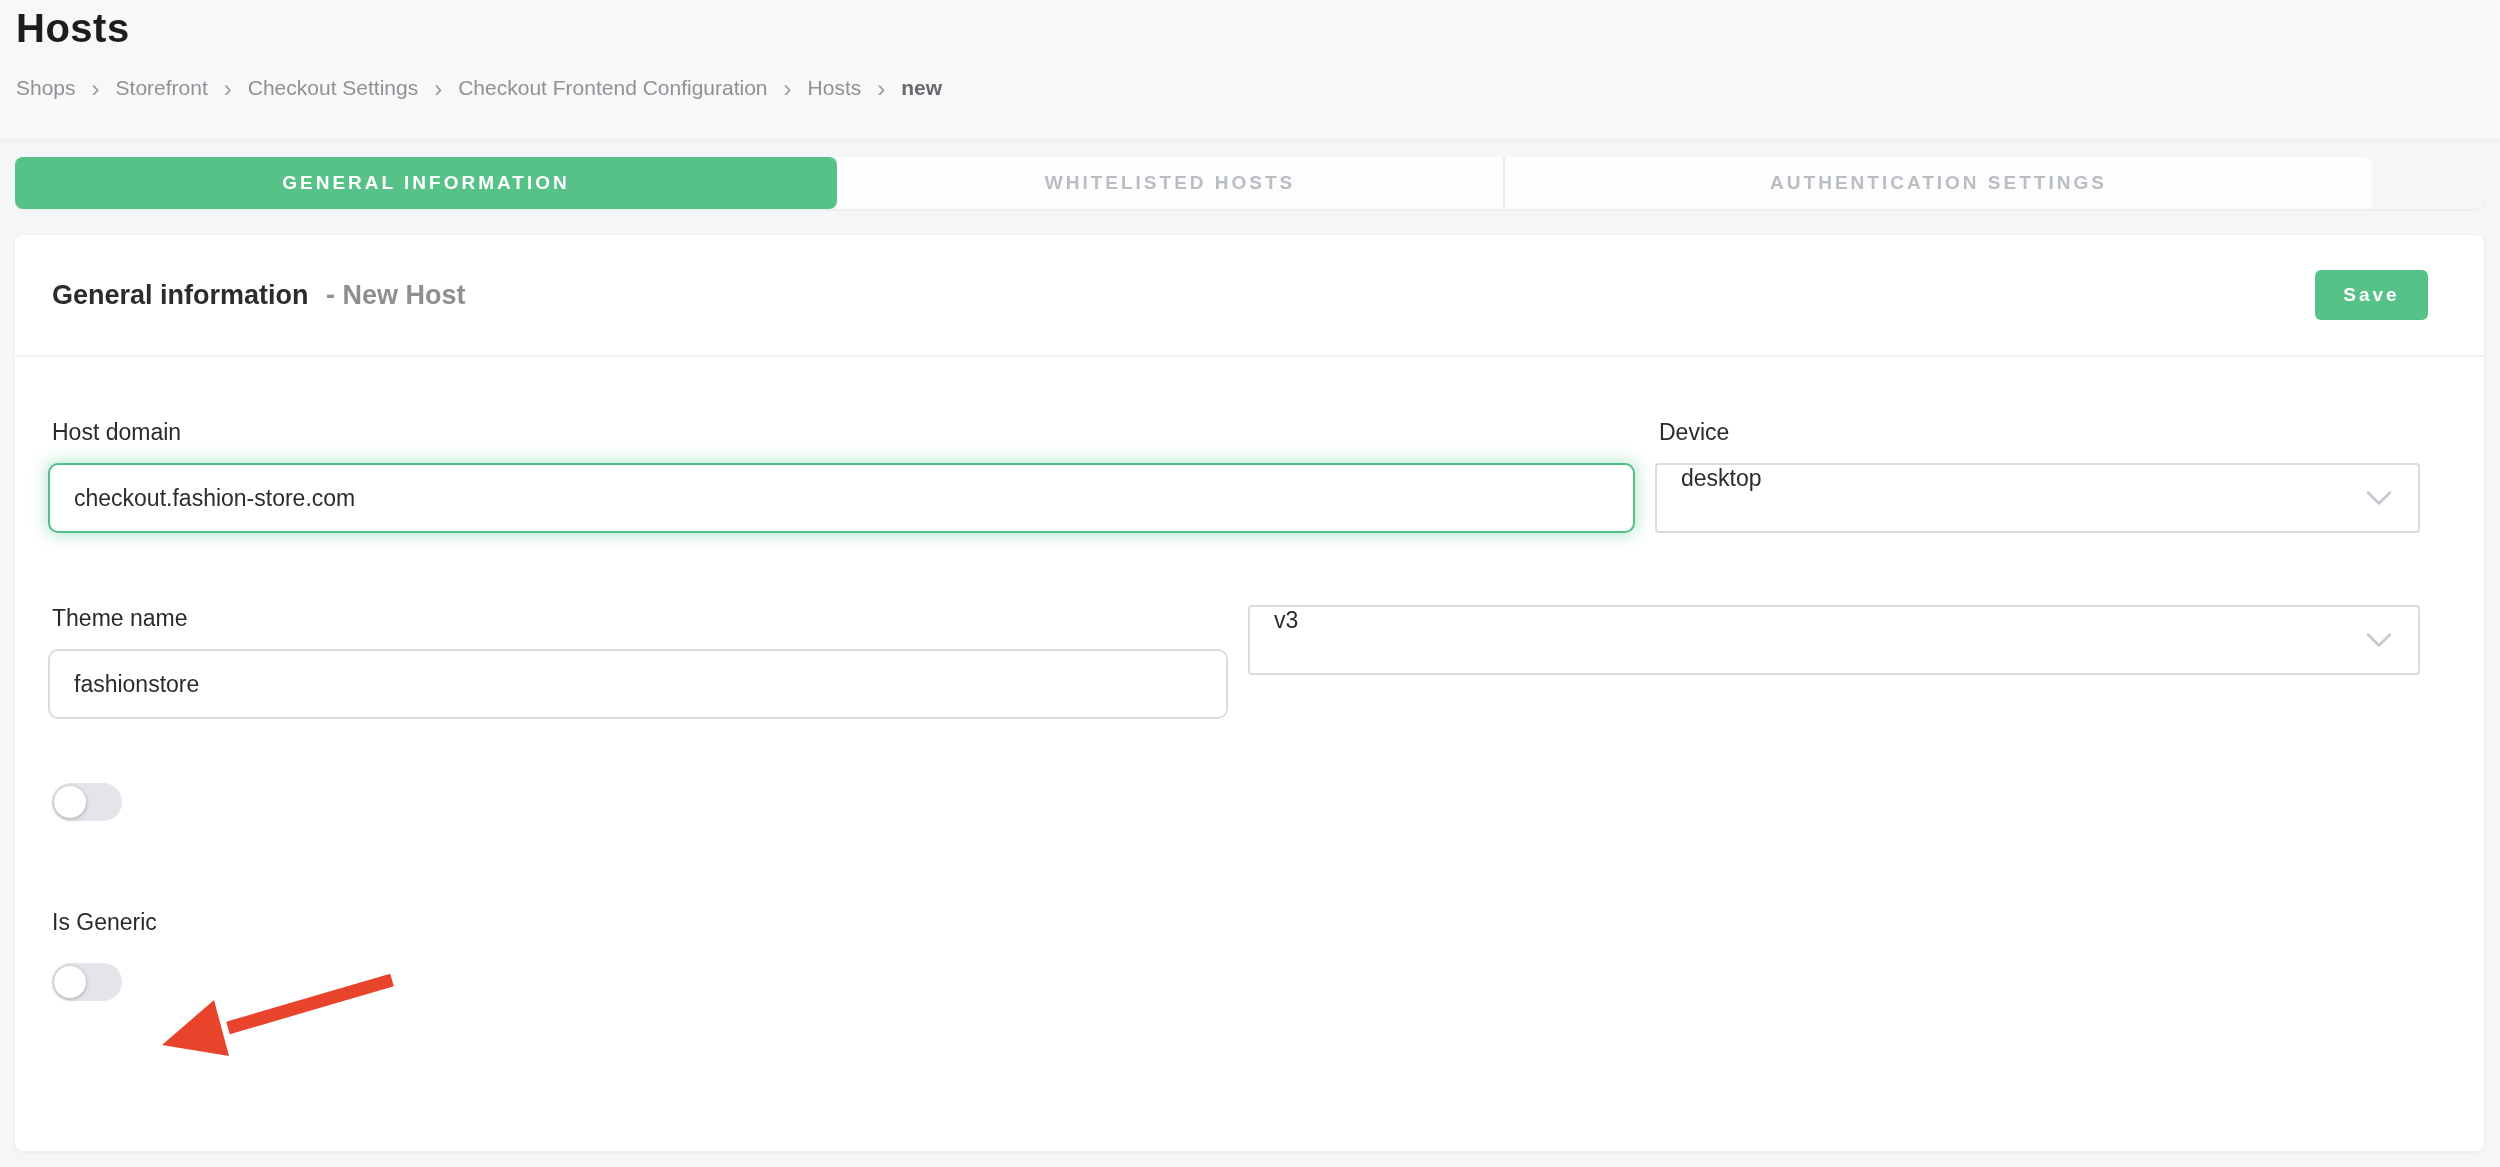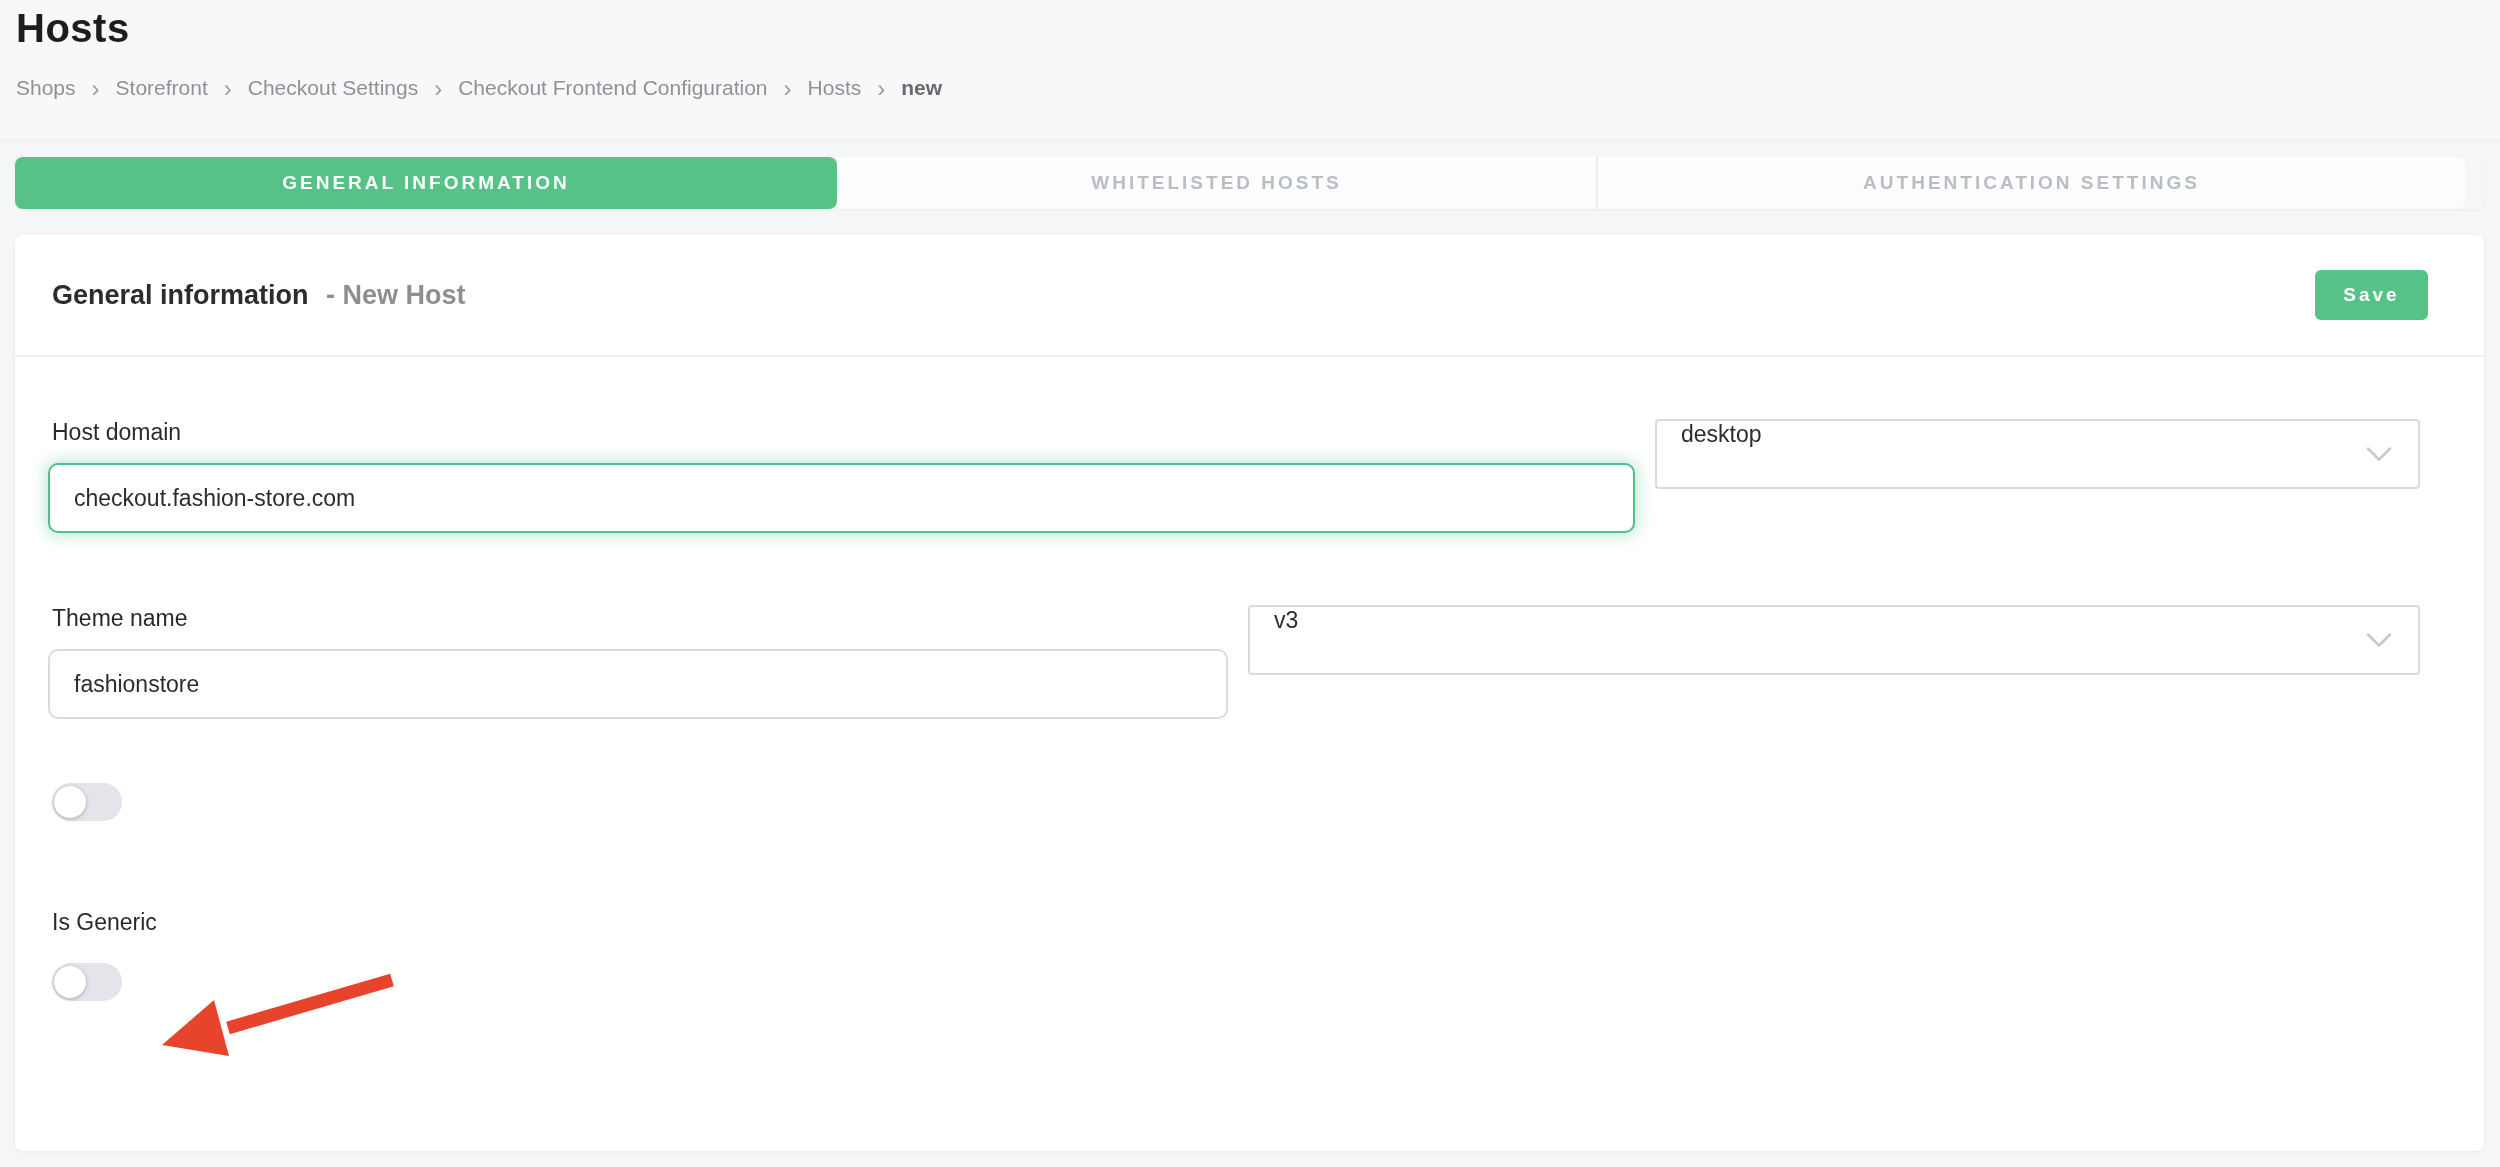--- a/index.html
+++ b/index.html
@@ -57,21 +57,21 @@
     justify-content: center;
     font-size: 19px;
     font-weight: bold;
     letter-spacing: 3px;
     text-transform: uppercase;
     background: #fdfdfe;
     color: #b9bdc4;
     cursor: pointer;
   }
   .tab.first  { width: 822px; border-radius: 8px 0 0 8px; }
-  .tab.second { width: 759px; }
+  .tab.second { width: 666px; }
   .tab.third  { width: 869px; border-left: 2px solid #ecedef; border-radius: 0 8px 8px 0; }
   .tab.active {
     background: var(--accent, #57c287);
     color: #ffffff;
     border-radius: 8px;
   }
 
   
   .card {
     position: relative;
@@ -227,20 +227,21 @@
   </div>
 
   <div class="card-body">
 
     <div class="row row-1">
       <div class="col-host">
         <label class="field-label">Host domain</label>
         <input class="text-input focused" type="text" value="checkout.fashion-store.com" style="">
       </div>
       <div class="col-device">
+        <label class="field-label">Device</label>
         <div class="select">
           <span>desktop</span>
           <span class="chevron">
             <svg width="26" height="15" viewBox="0 0 26 15">
                 <polyline points="2,2 13,13 24,2" fill="none" stroke="#c5c8ce" stroke-width="2.5" stroke-linecap="round" stroke-linejoin="round"></polyline>
               </svg>
           </span>
         </div>
       </div>
     </div>

